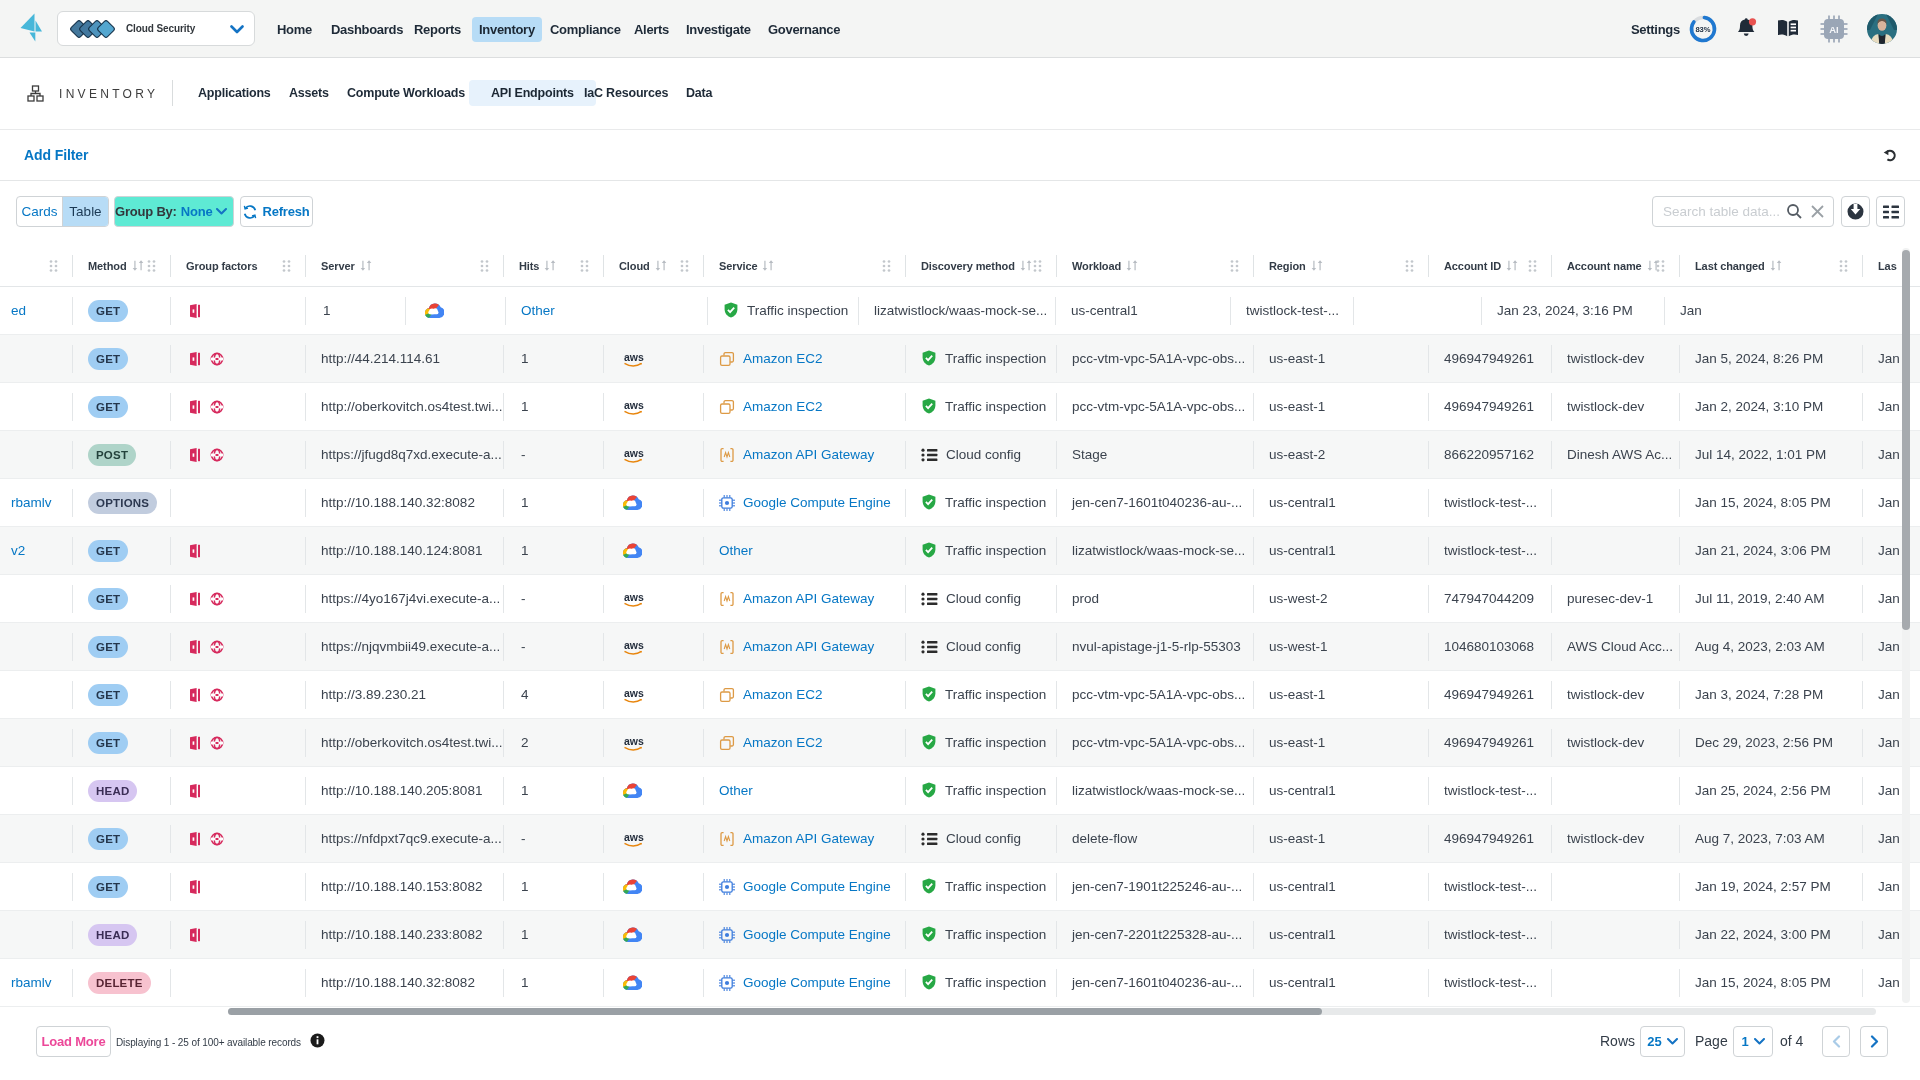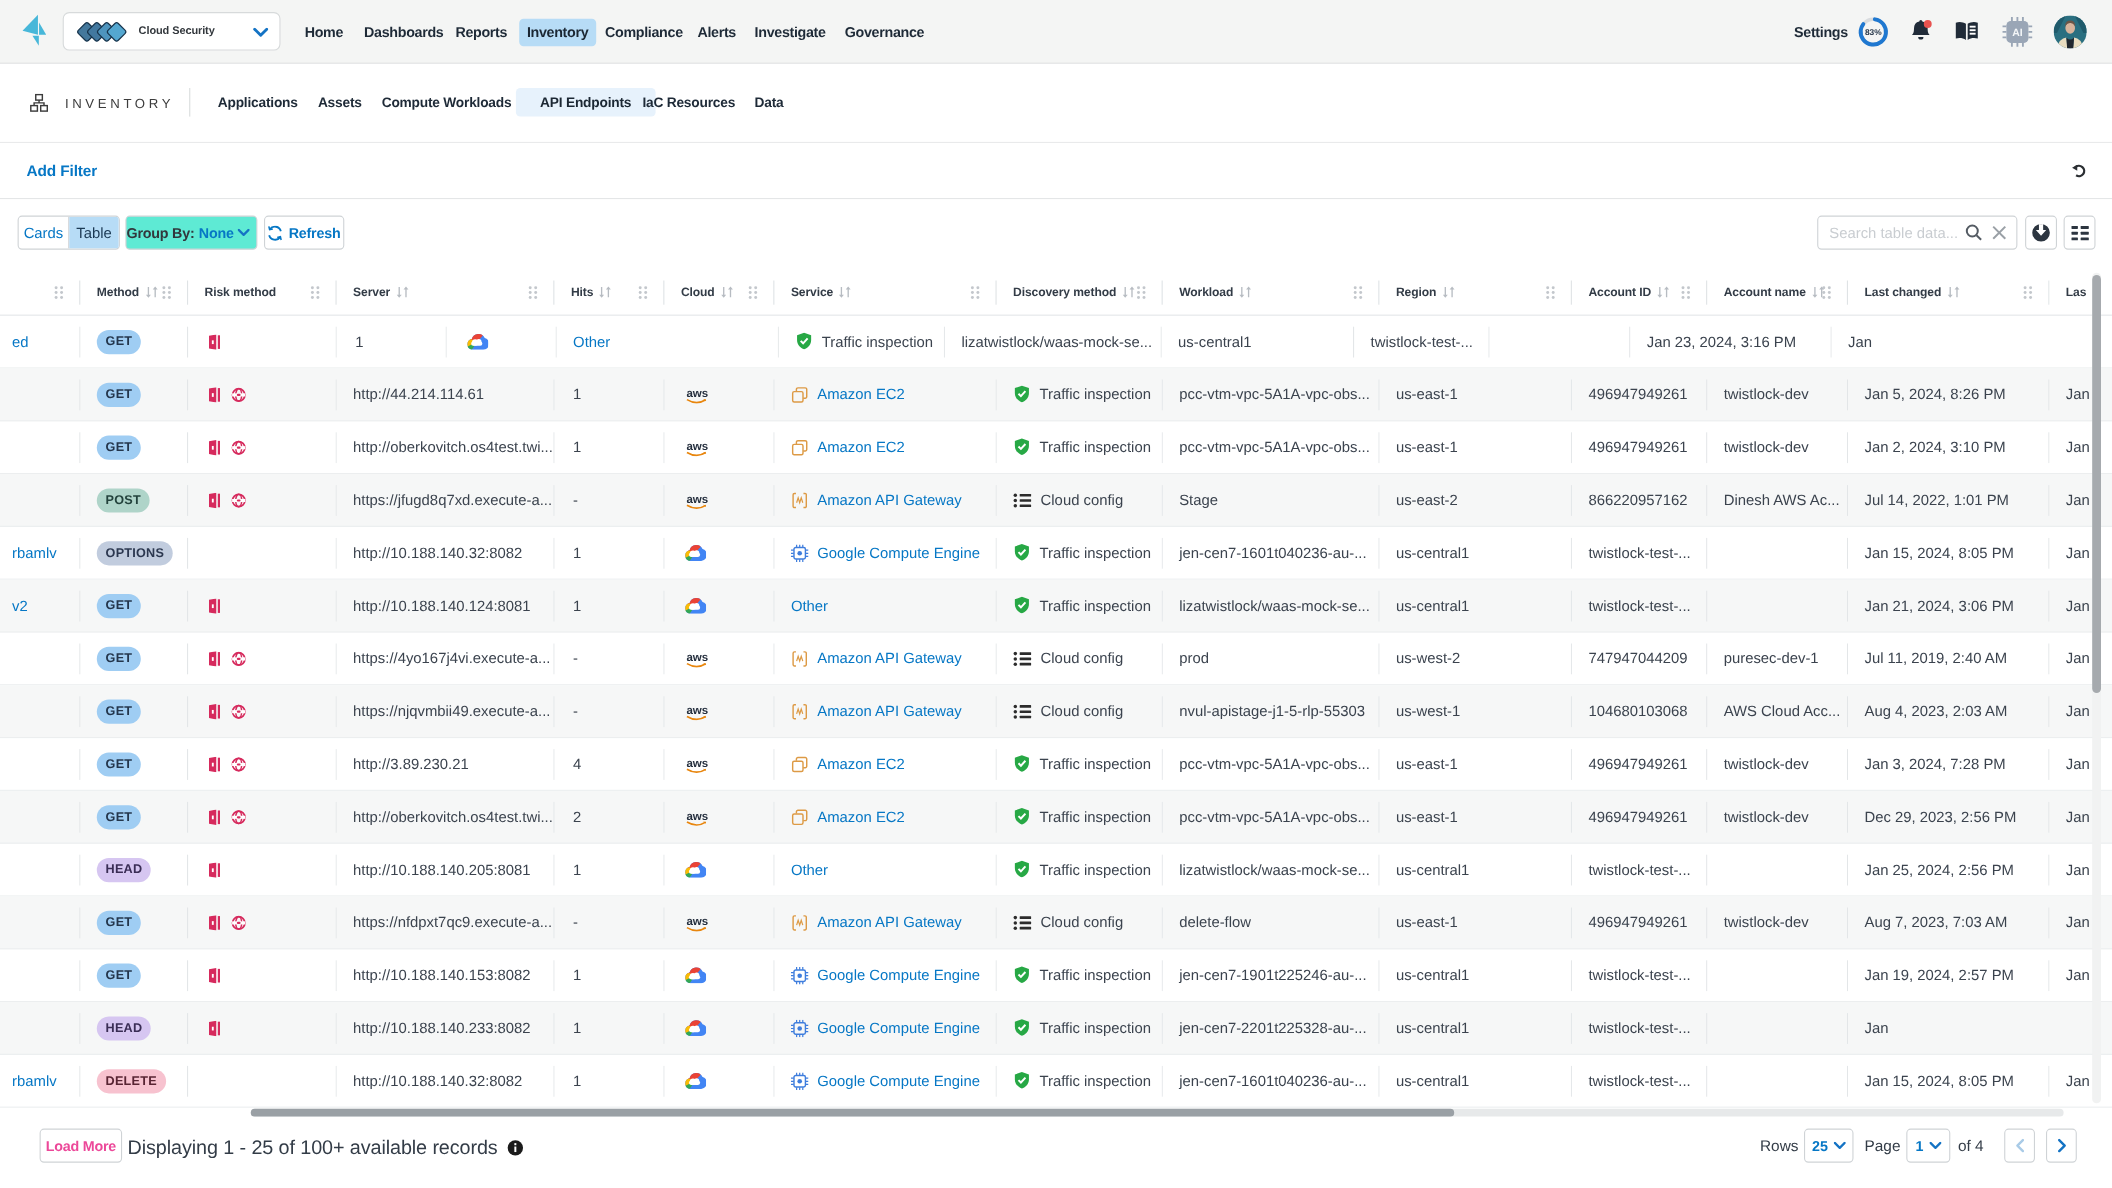--- a/index.html
+++ b/index.html
@@ -51,21 +51,21 @@
 .link{color:#0677c5}
 .svcicon{margin-left:16px;margin-right:8px;display:flex;align-items:center}
 .riskwrap{display:flex;gap:9px;margin-left:19px;align-items:center}
 
 .vtrack{position:absolute;left:1902px;top:248px;width:8px;height:755px;background:#f1f2f2;border-radius:4px}
 .vthumb{position:absolute;left:1902px;top:250px;width:8px;height:380px;background:#a6aaae;border-radius:4px}
 .htrack{position:absolute;left:228px;top:1008px;width:1648px;height:7px;background:#e7e9ea;border-radius:4px}
 .hthumb{position:absolute;left:228px;top:1008px;width:1094px;height:7px;background:#9aa0a5;border-radius:4px}
 
 .loadmore{position:absolute;left:36px;top:1026px;width:75px;height:31px;border:1px solid #cfd3d6;border-radius:4px;display:flex;align-items:center;justify-content:center;font-size:13px;font-weight:700;color:#ec4899;background:#fff;letter-spacing:-0.2px}
-.disp{position:absolute;left:116px;top:1033px;font-size:18px;color:#333c47;letter-spacing:-0.1px}
+.disp{position:absolute;left:116px;top:1033px;font-size:10px;color:#333c47;letter-spacing:-0.1px}
 .flabel{position:absolute;top:1033px;font-size:14px;color:#333c47}
 .fselect{position:absolute;top:1026px;height:31px;border:1px solid #cfd3d6;border-radius:4px;background:#fff;display:flex;align-items:center;justify-content:center;gap:5px;font-size:13px;font-weight:700;color:#0677c5}
 .pgbtn{position:absolute;top:1026px;width:28px;height:31px;border:1px solid #cfd3d6;border-radius:4px;background:#fff;display:flex;align-items:center;justify-content:center}
 </style></head>
 <body>
 <div class="topbar">
   <svg width="26" height="32" viewBox="0 0 26 32" style="position:absolute;left:19px;top:12px">
       <path d="M15.5 1.5 L1.5 16 L15.5 19.5 Z" fill="#47b7d9"></path>
       <path d="M16.5 8.5 L16.5 19.5 L23 19.6 Z" fill="#47b7d9"></path>
       <path d="M10.5 20.5 L16.3 20.6 L16.3 29.5 Z" fill="#47b7d9"></path>
@@ -239,21 +239,21 @@
         <span class="dots"><svg width="11" height="14" viewBox="0 0 11 14" fill="#c3c7cc">
             <circle cx="3" cy="2.5" r="1.35"></circle>
             <circle cx="8" cy="2.5" r="1.35"></circle>
             <circle cx="3" cy="7" r="1.35"></circle>
             <circle cx="8" cy="7" r="1.35"></circle>
             <circle cx="3" cy="11.5" r="1.35"></circle>
             <circle cx="8" cy="11.5" r="1.35"></circle>
           </svg></span>
       </div>
       <div class="c2">
-        <span class="ttl">Risk method</span>
+        <span class="ttl">Group factors</span>
         <span class="dots"><svg width="11" height="14" viewBox="0 0 11 14" fill="#c3c7cc">
             <circle cx="3" cy="2.5" r="1.35"></circle>
             <circle cx="8" cy="2.5" r="1.35"></circle>
             <circle cx="3" cy="7" r="1.35"></circle>
             <circle cx="8" cy="7" r="1.35"></circle>
             <circle cx="3" cy="11.5" r="1.35"></circle>
             <circle cx="8" cy="11.5" r="1.35"></circle>
           </svg></span>
       </div>
       <div class="c3">
@@ -1325,20 +1325,21 @@
       <div class="c7"><span style="margin-left:16px;margin-right:8px;display:flex">
           <svg width="16" height="17" viewBox="0 0 16 17">
             <path d="M8 0.6 L14.4 2.8 V7.2 C14.4 11.7 11.4 14.3 8 15.6 C4.6 14.3 1.6 11.7 1.6 7.2 V2.8 Z" fill="#27a845"></path>
             <path d="M4.9 7.9 L7.1 10.1 L11.2 5.6" stroke="#fff" stroke-width="1.8" fill="none"></path>
           </svg>
         </span>Traffic inspection</div>
       <div class="c8 pad">jen-cen7-2201t225328-au-...</div>
       <div class="c9 pad">us-central1</div>
       <div class="c10 pad">twistlock-test-...</div>
       <div class="c11 pad"></div>
+      <div class="c12 pad">Jan 22, 2024, 3:00 PM</div>
       <div class="c13 pad">Jan</div>
     </div>
     <div class="trow">
       <div class="c0">
         <span class="link" style="margin-left:11px">rbamlv</span>
       </div>
       <div class="c1">
         <span class="pill pDELETE">DELETE</span>
       </div>
       <div class="c2"></div>

